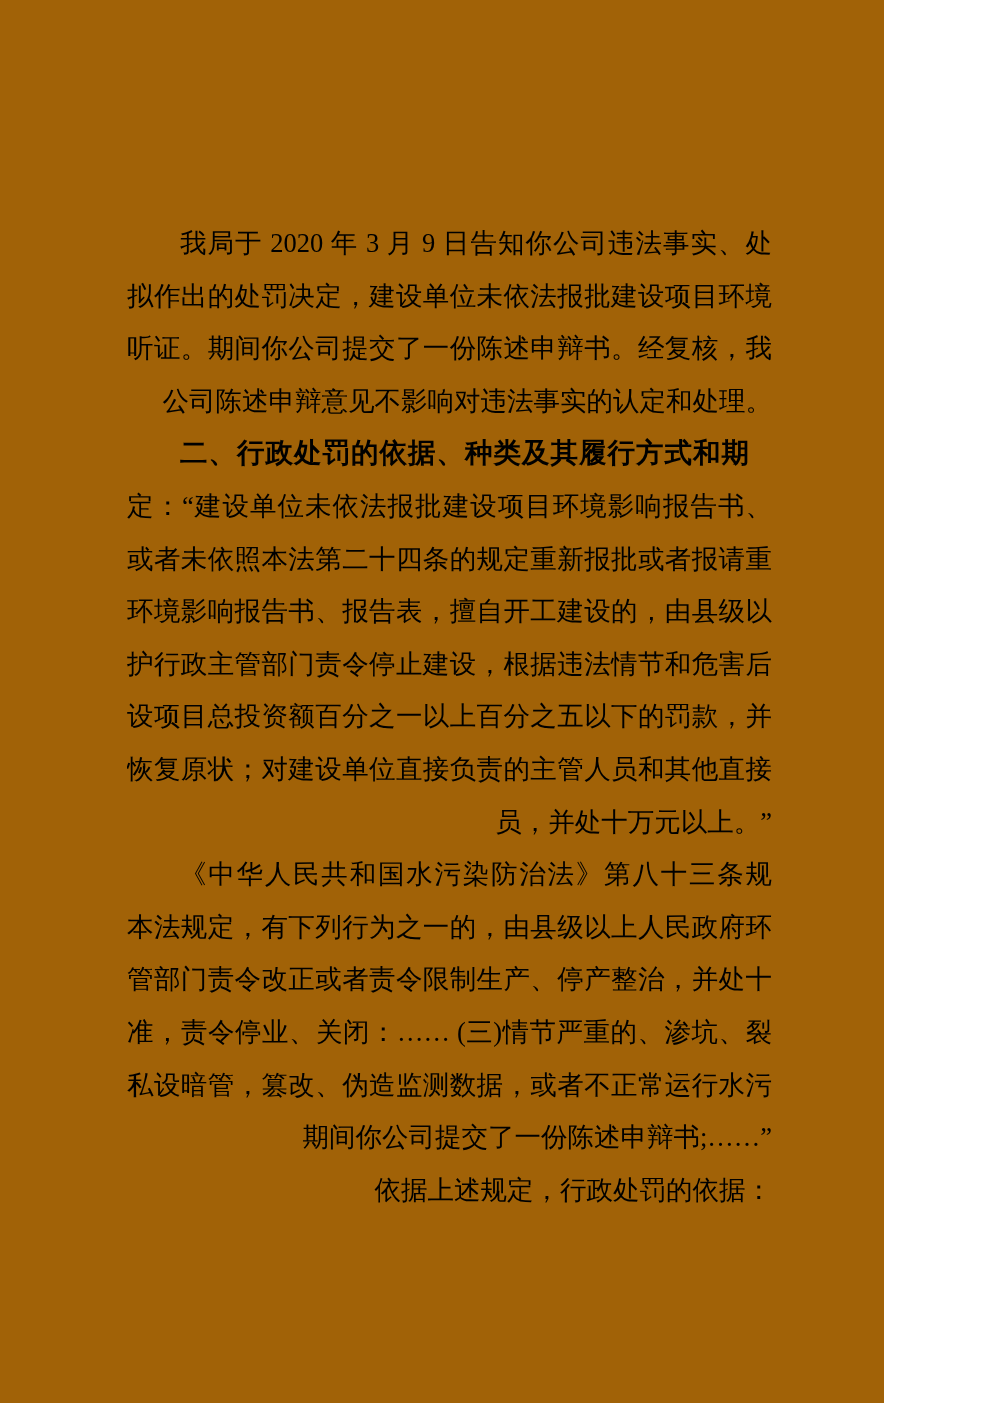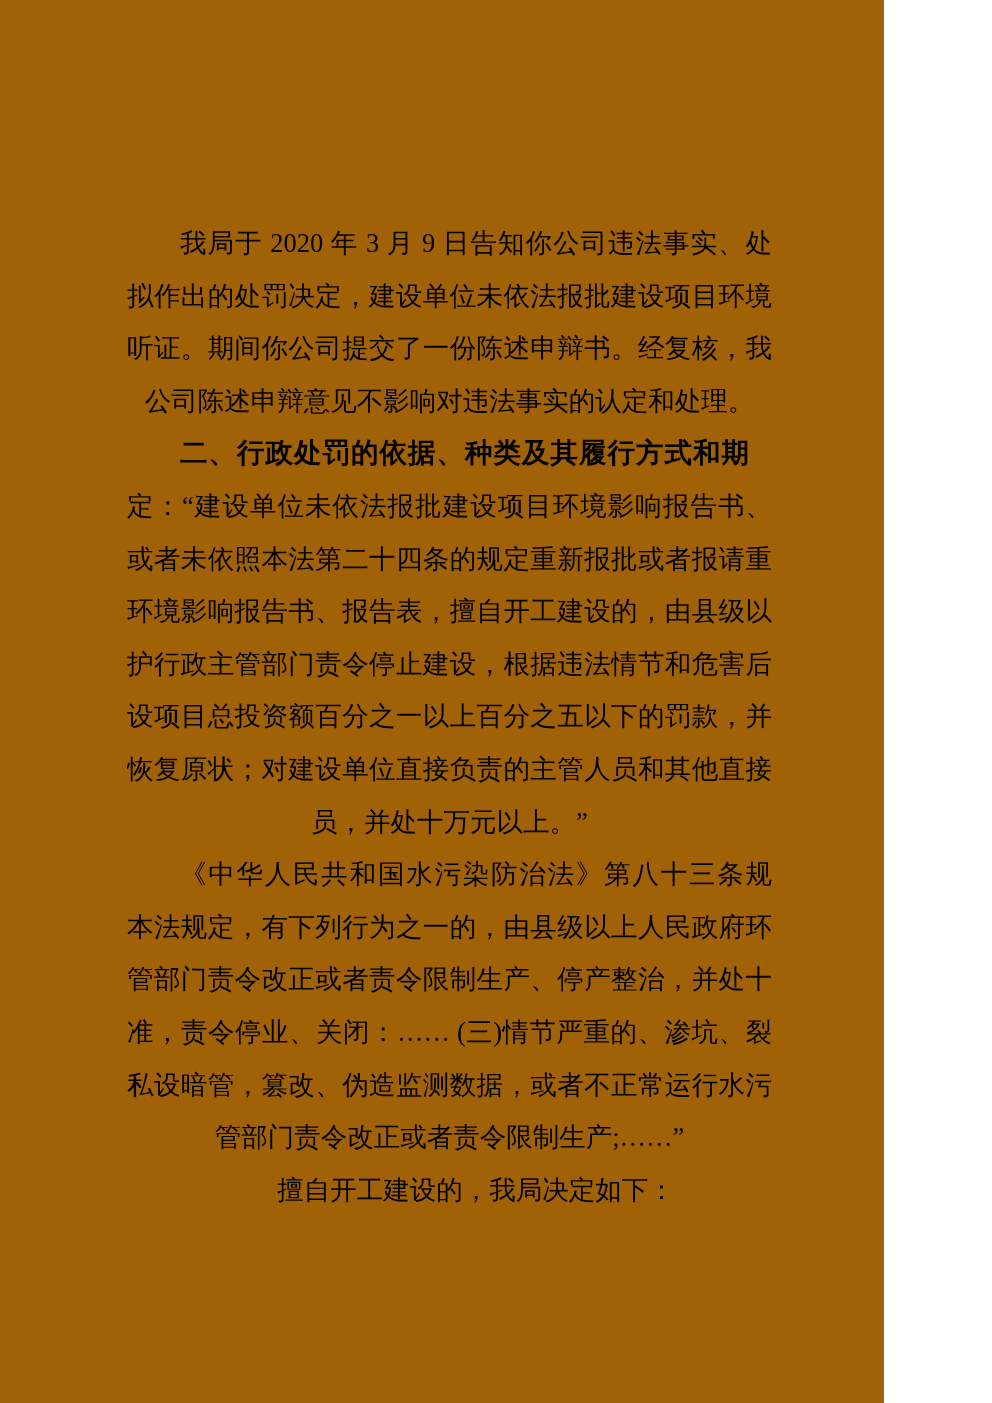--- a/index.html
+++ b/index.html
@@ -21,21 +21,21 @@
   }
   .ln {
     display: block;
     height: 52.6px;
     line-height: 52.6px;
     text-align: justify;
     text-align-last: justify;
     overflow: hidden;
   }
   .ln.end {
-    text-align: center;
+    text-align: right;
     text-align-last: auto;
   }
   .ln.ind {
     text-indent: 53px;
   }
   .ln.head {
     font-family: "Liberation Sans", "DejaVu Sans", sans-serif;
     font-weight: 700;
     font-size: 27.5px;
     letter-spacing: 1px;
@@ -57,15 +57,15 @@
   <div class="ln">环境影响报告书、报告表，擅自开工建设的，由县级以上环境保</div>
   <div class="ln">护行政主管部门责令停止建设，根据违法情节和危害后果，处建</div>
   <div class="ln">设项目总投资额百分之一以上百分之五以下的罚款，并可以责令</div>
   <div class="ln">恢复原状；对建设单位直接负责的主管人员和其他直接责任人</div>
   <div class="ln end">员，并处十万元以上。”</div>
   <div class="ln ind">《中华人民共和国水污染防治法》第八十三条规定：“违反</div>
   <div class="ln">本法规定，有下列行为之一的，由县级以上人民政府环境保护主</div>
   <div class="ln">管部门责令改正或者责令限制生产、停产整治，并处十万元以上</div>
   <div class="ln">准，责令停业、关闭：…… (三)情节严重的、渗坑、裂隙、溶洞，</div>
   <div class="ln">私设暗管，篡改、伪造监测数据，或者不正常运行水污染防治设</div>
-  <div class="ln end">管部门责令改正或者责令限制生产;……”</div>
-  <div class="ln ind end">擅自开工建设的，我局决定如下：</div>
+  <div class="ln end">期间你公司提交了一份陈述申辩书;……”</div>
+  <div class="ln ind end">依据上述规定，行政处罚的依据：</div>
 </div>
 
 </body></html>

